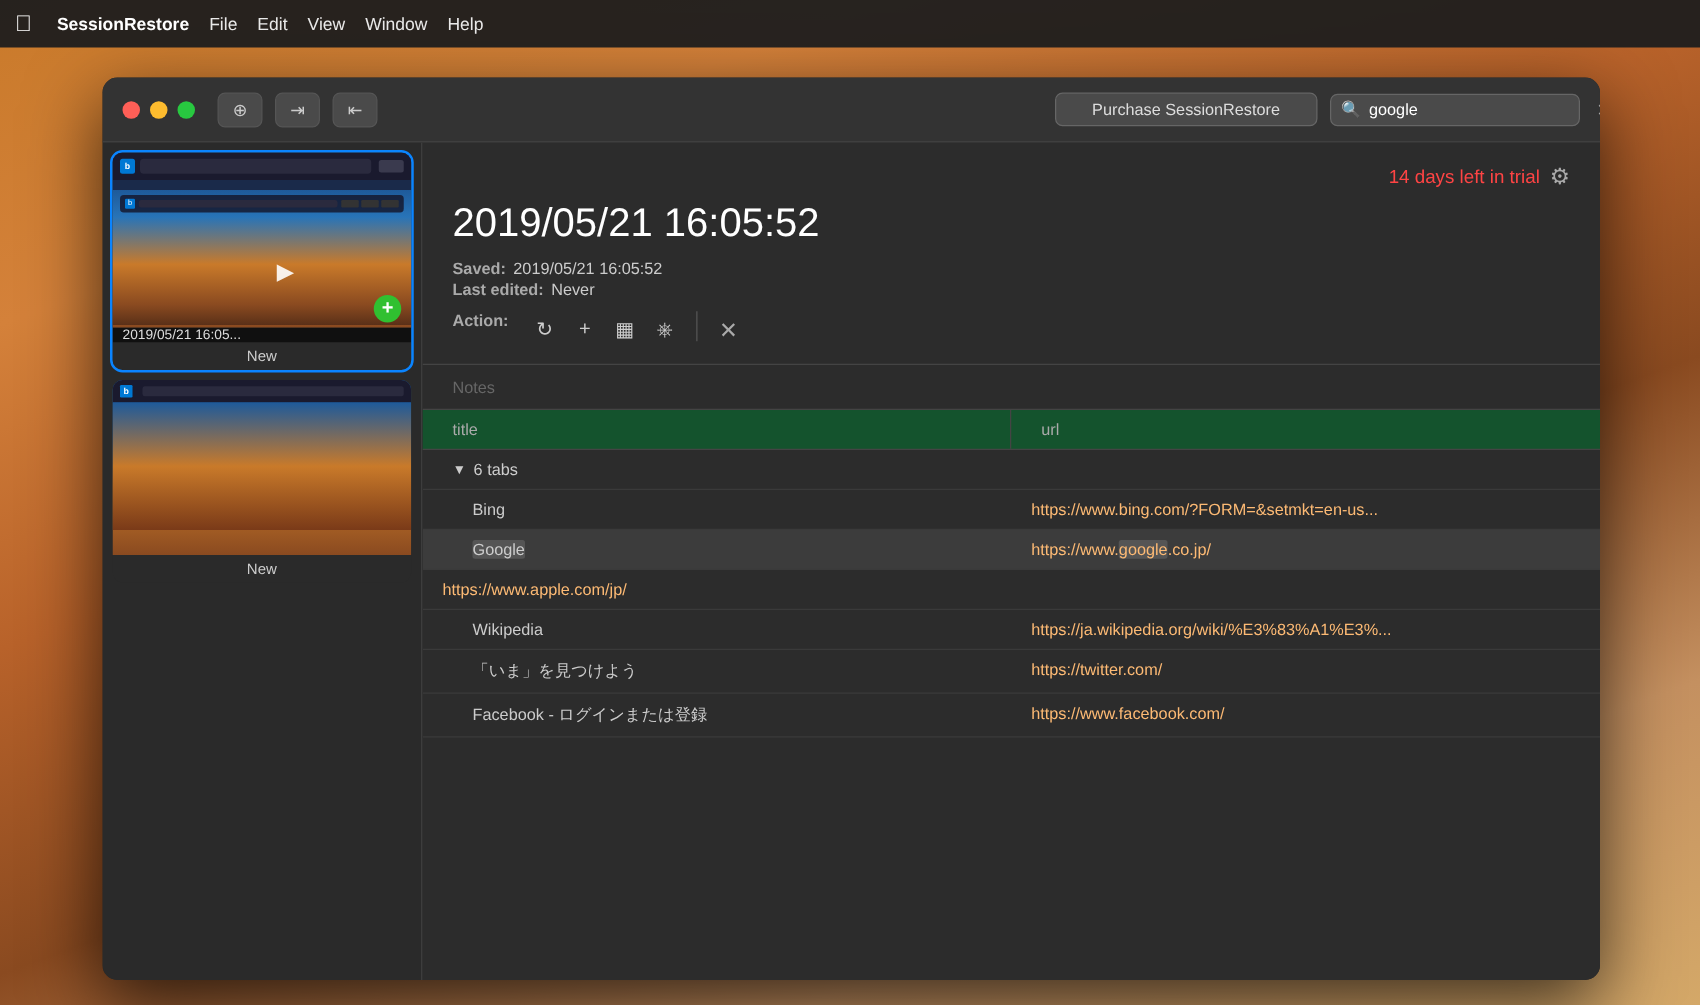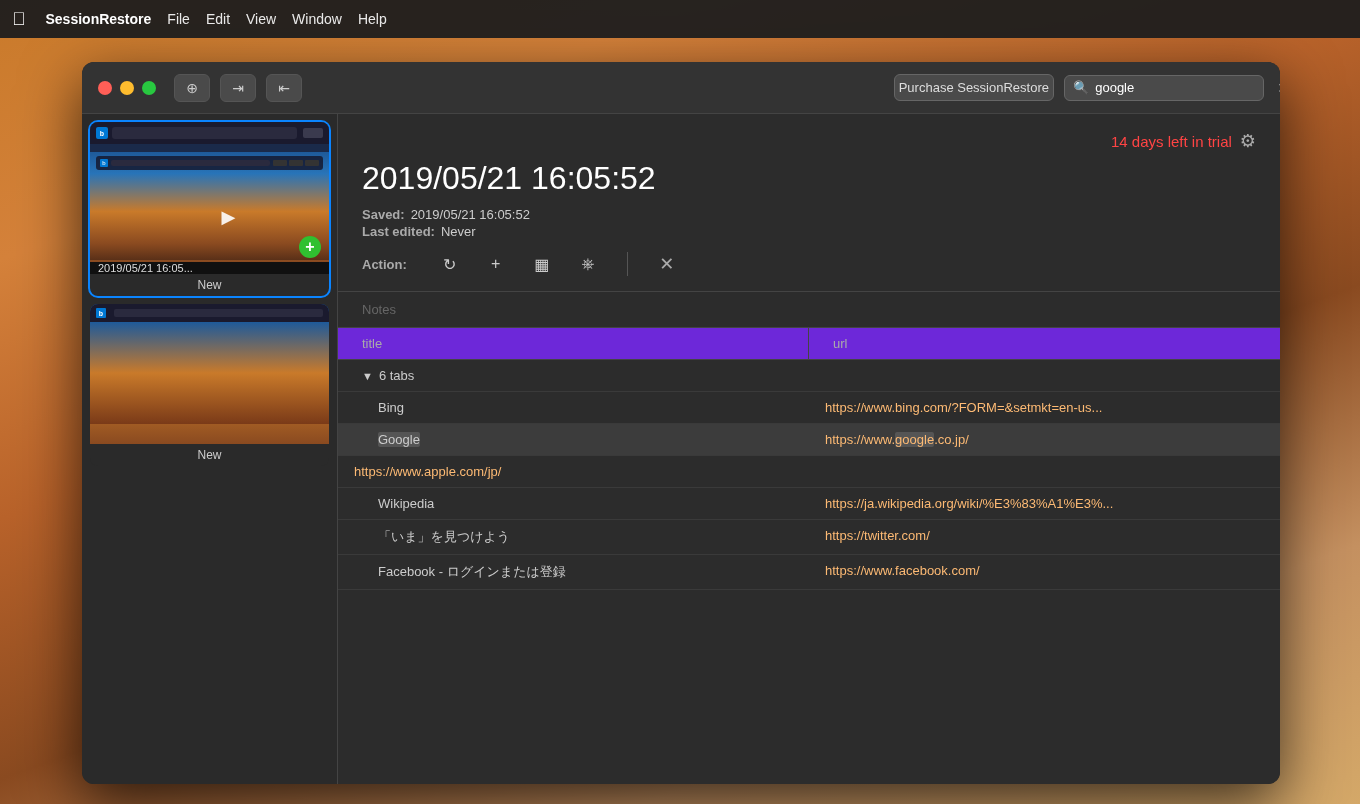--- a/index.html
+++ b/index.html
@@ -101,21 +101,21 @@
       cursor: pointer;
       color: #ccc;
       font-size: 14px;
     }
 
     .purchase-btn {
       background: #4a4a4a;
       border: 1px solid #666;
       border-radius: 6px;
       color: #ddd;
-      padding: 5px 4px;
+      padding: 5px 29px;
       font-size: 13px;
       cursor: pointer;
       margin-left: auto;
     }
 
     .search-container {
       display: flex;
       align-items: center;
       background: #4a4a4a;
       border: 1px solid #666;
@@ -289,22 +289,22 @@
       color: #aaa;
       font-weight: 600;
       margin-right: 6px;
     }
     .meta-value {
       color: #ccc;
     }
 
     .action-row {
       display: flex;
-      align-items: center;
-      gap: 16px;
+      align-items: flex-start;
+      gap: 2px;
       margin-top: 10px;
     }
     .action-label {
       color: #aaa;
       font-size: 13px;
       font-weight: 600;
       margin-right: 12px;
     }
     .action-btn {
       width: 30px;
@@ -339,21 +339,21 @@
     
     .tabs-table {
       flex: 1;
       overflow-y: auto;
       border-top: 1px solid #444;
     }
 
     .table-header {
       display: grid;
       grid-template-columns: 1fr 1fr;
-      background: #6d28d9;
+      background: #14532d;
       border-bottom: 1px solid #444;
       position: sticky;
       top: 0;
       z-index: 5;
     }
     .table-header-cell {
       padding: 8px 24px;
       font-size: 13px;
       color: #aaa;
       font-weight: 500;

